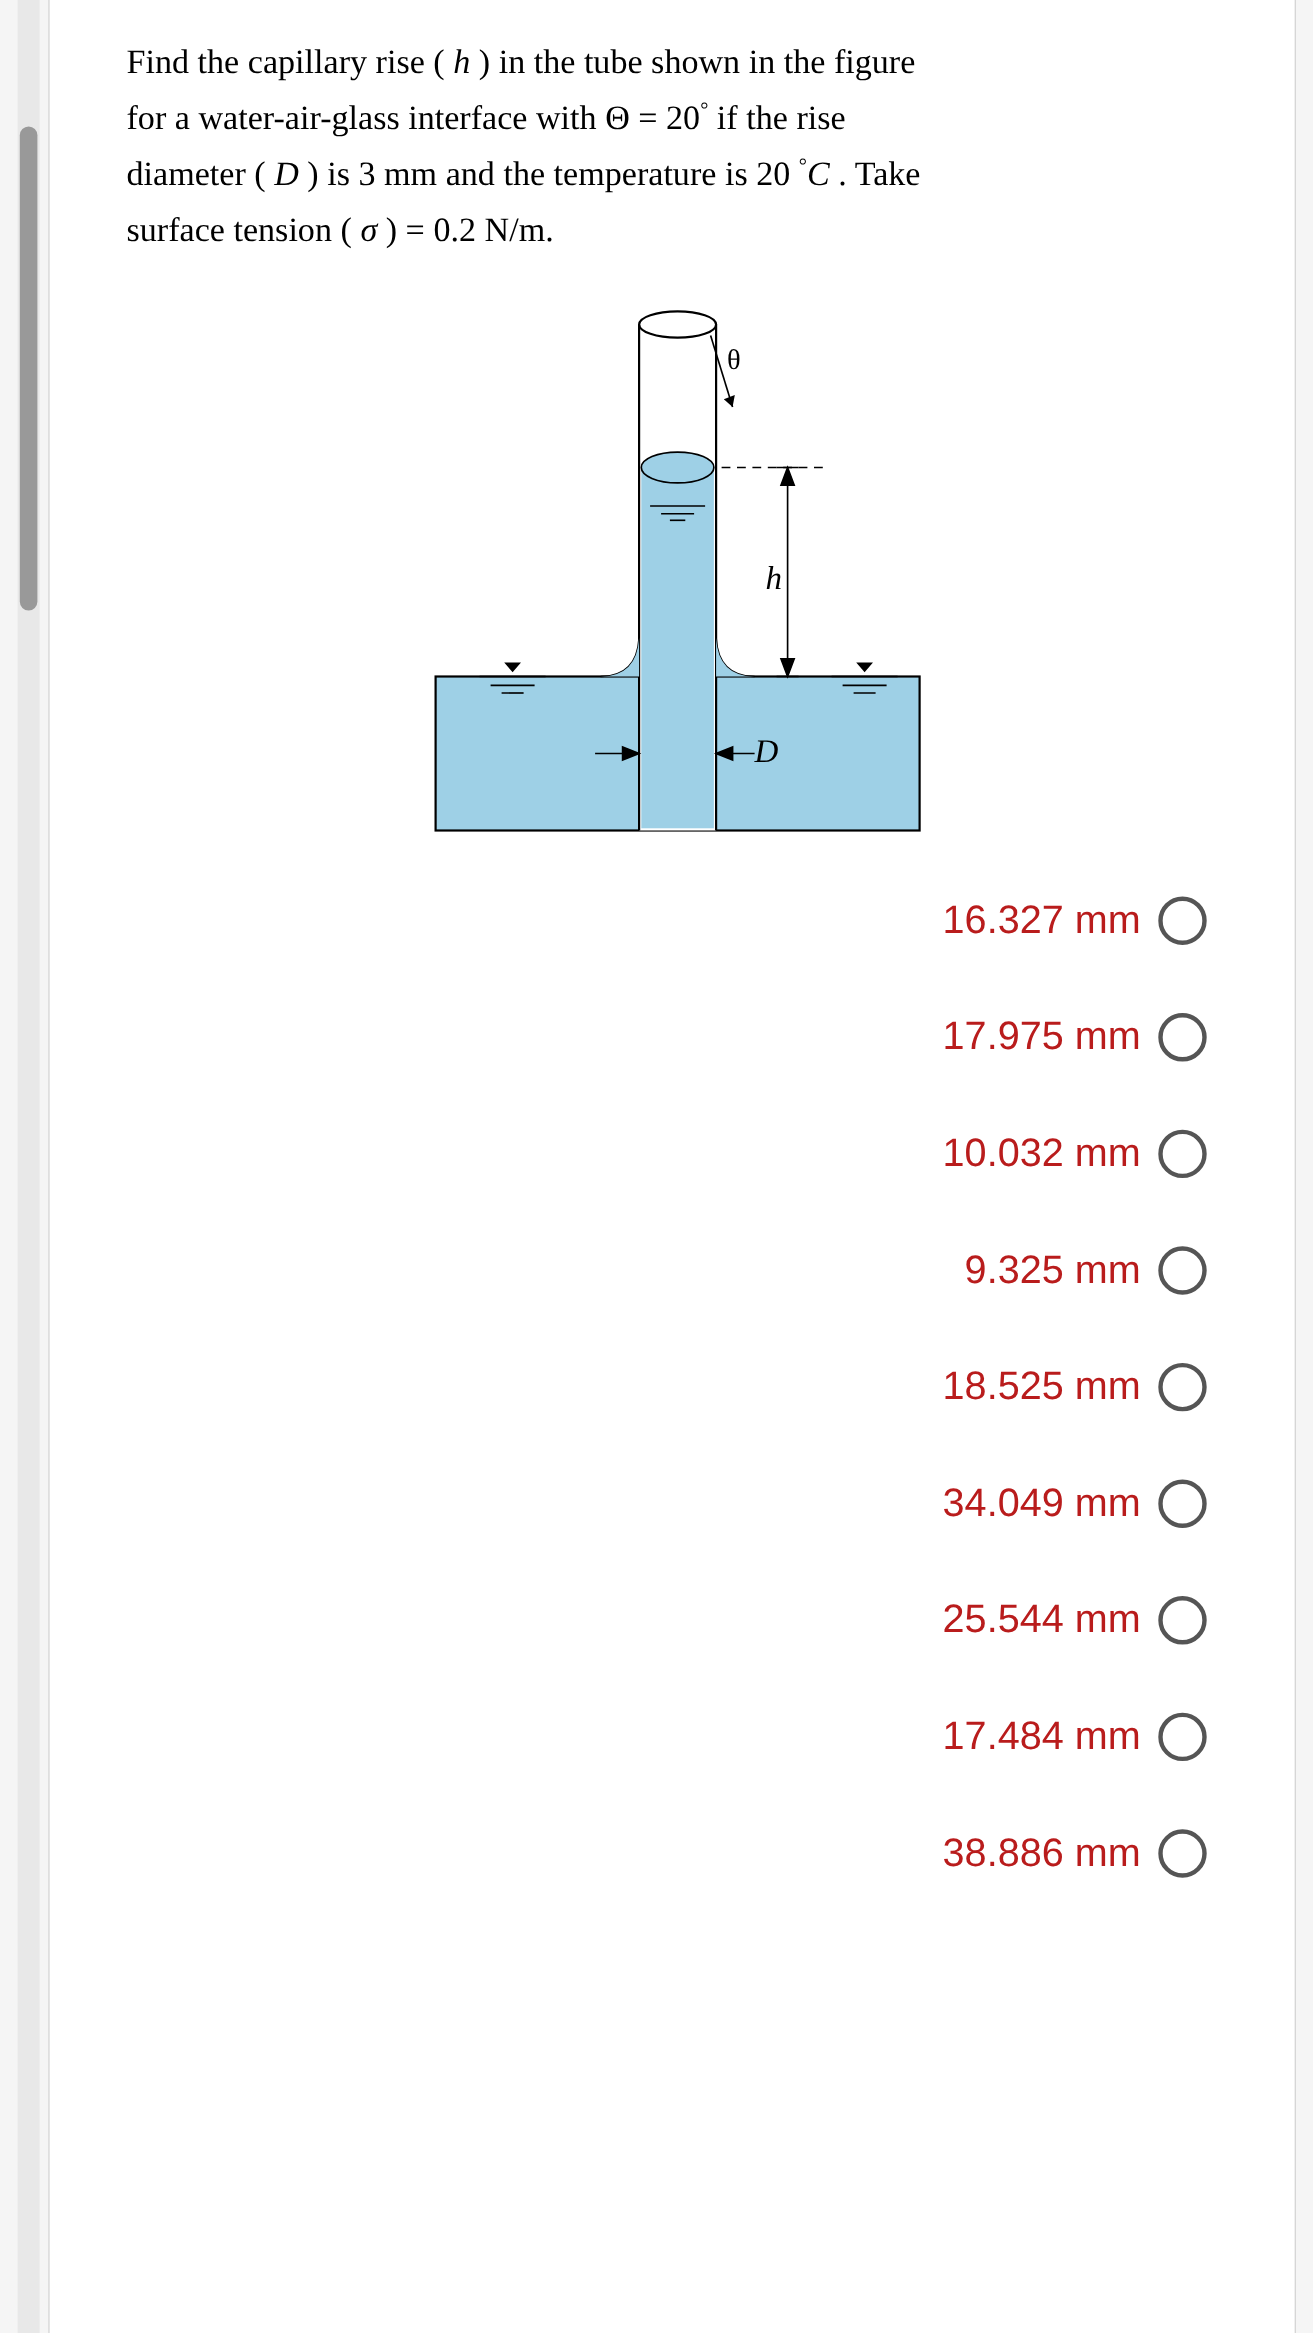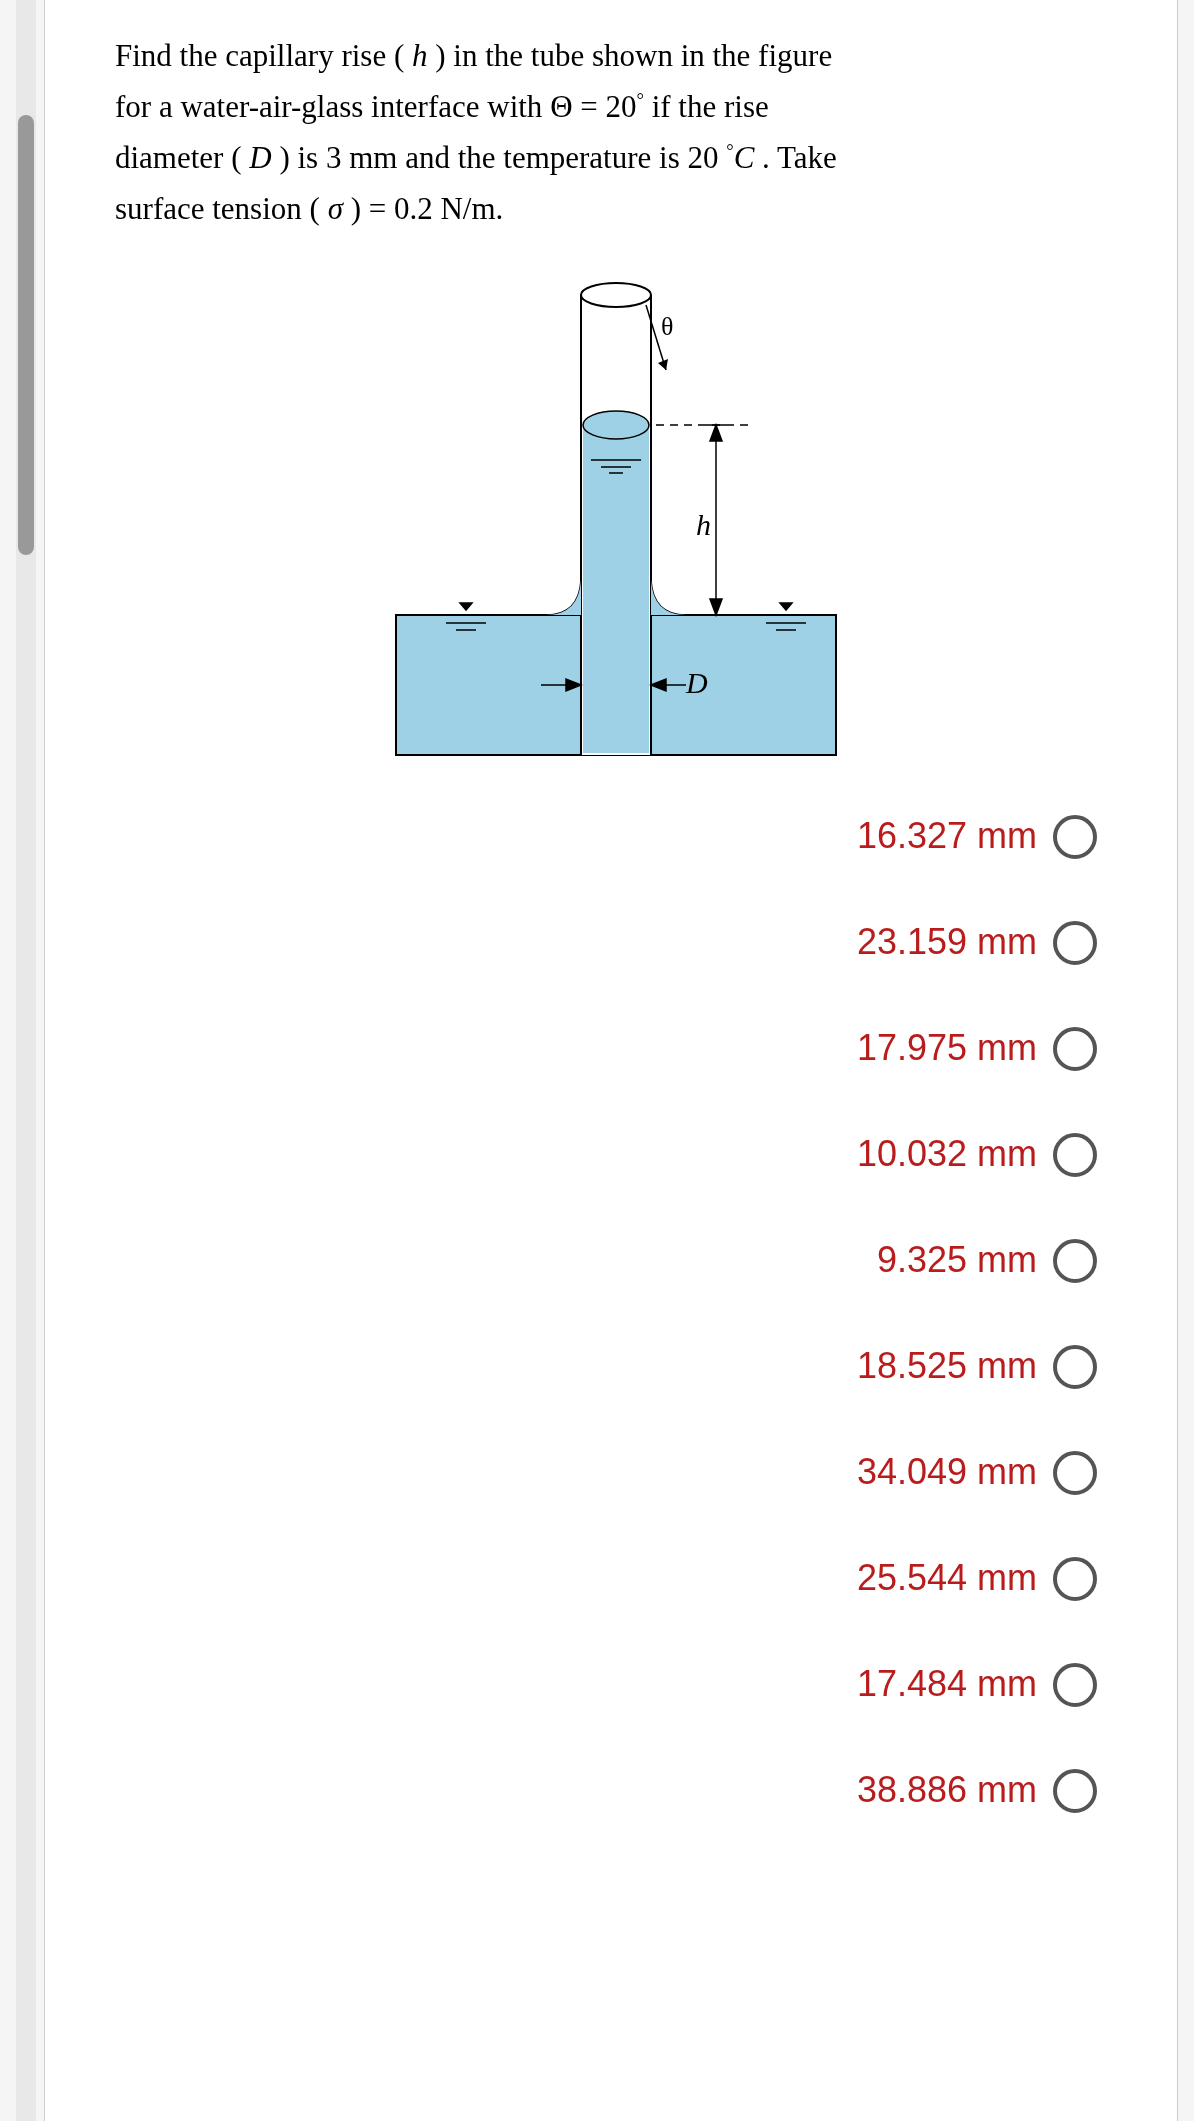--- a/index.html
+++ b/index.html
@@ -157,24 +157,20 @@
         <text x="300" y="428" font-family="serif" font-style="italic" font-size="30">D</text>
       </svg>
     </div>
 
     <div class="options">
       <div class="option-row">
         <span>16.327 mm</span>
         <span class="radio"></span>
       </div>
       <div class="option-row">
-        <span>23.159 mm</span>
-        <span class="radio"></span>
-      </div>
-      <div class="option-row">
         <span>17.975 mm</span>
         <span class="radio"></span>
       </div>
       <div class="option-row">
         <span>10.032 mm</span>
         <span class="radio"></span>
       </div>
       <div class="option-row">
         <span>9.325 mm</span>
         <span class="radio"></span>

